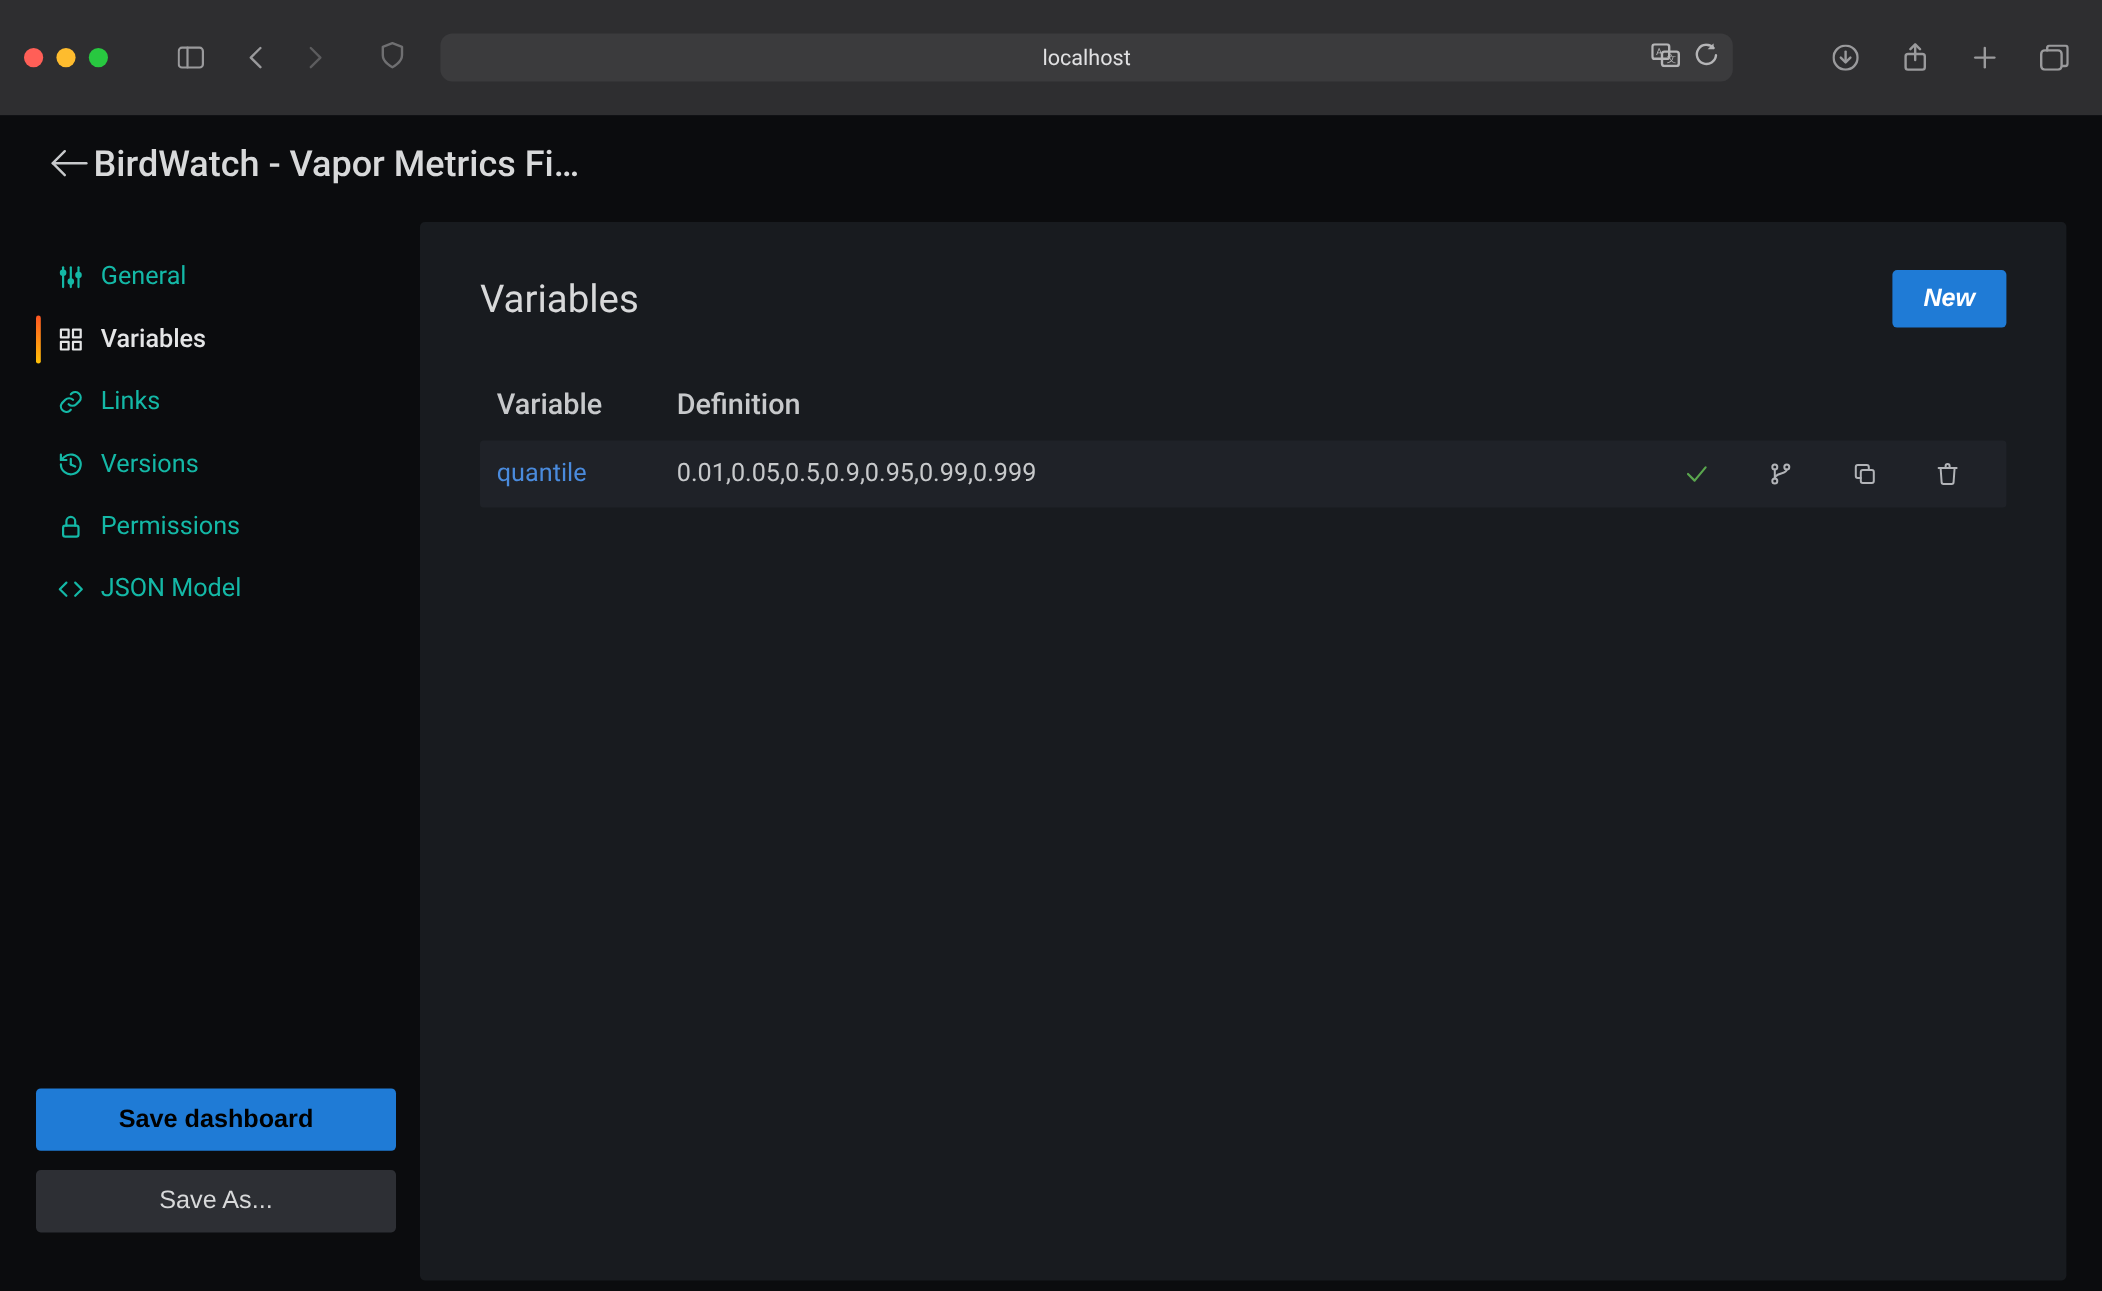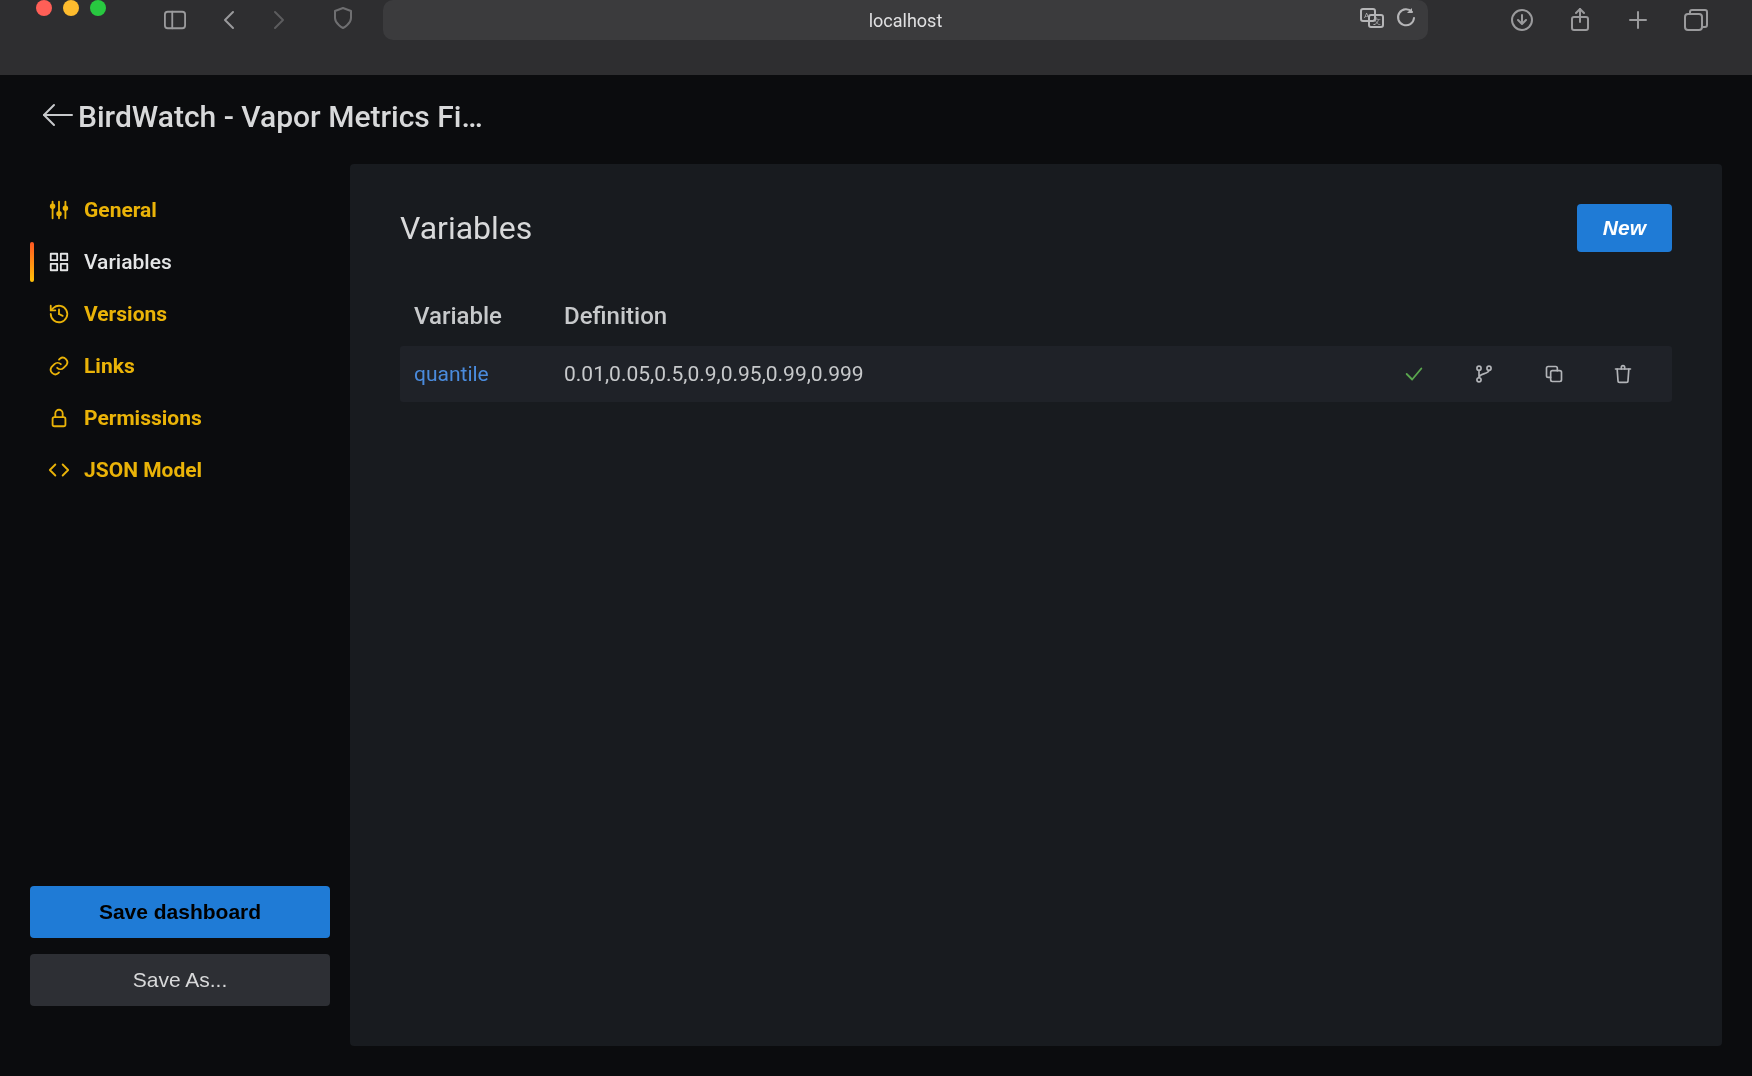--- a/index.html
+++ b/index.html
@@ -21,24 +21,24 @@
   html, body {
     margin: 0; padding: 0;
     width: 1752px; height: 1076px;
     font-family: -apple-system, BlinkMacSystemFont, "Segoe UI", Roboto, Helvetica, Arial, sans-serif;
     background: var(--bg-browser);
     color: var(--text-primary);
     overflow: hidden;
   }
   
   .browser-chrome {
-    height: 75px;
-    display: flex;
-    align-items: flex-start;
-    padding: 0 36px;
+    height: 96px;
+    display: flex;
+    align-items: center;
+    padding: 0 20px;
     gap: 14px;
     background: var(--bg-browser);
   }
   .traffic-lights { display: flex; gap: 11px; margin-right: 35px;}
   .tl { width: 16px; height: 16px; border-radius: 50%; }
   .tl.red { background: #ff5f57; }
   .tl.yellow { background: #febc2e; }
   .tl.green { background: #28c840; }
   .chrome-icon-btn {
     width: 40px; height: 40px;
@@ -114,24 +114,24 @@
     flex-direction: column;
     padding-top: 20px;
   }
   .sidebar-nav { flex: 1; }
   .nav-item {
     display: flex;
     align-items: center;
     gap: 14px;
     padding: 14px 10px 14px 18px;
     font-size: 21px;
-    color: #eab308;
+    color: #14b8a6;
     cursor: pointer;
     position: relative;
-    font-weight: 700;
+    font-weight: 400;
   }
   .nav-item.active {
     color: #e4e5e6;
     font-weight: 500;
   }
   .nav-item.active::before {
     content: "";
     position: absolute;
     left: 0; top: 6px; bottom: 6px;
     width: 4px;
@@ -323,33 +323,33 @@
           <svg viewBox="0 0 24 24">
               <rect x="3" y="3" width="7" height="7"></rect>
               <rect x="14" y="3" width="7" height="7"></rect>
               <rect x="3" y="14" width="7" height="7"></rect>
               <rect x="14" y="14" width="7" height="7"></rect>
             </svg>
           <span>Variables</span>
         </div>
         <div class="nav-item">
           <svg viewBox="0 0 24 24">
+              <path d="M10 14a5 5 0 0 0 7 0l3-3a5 5 0 0 0-7-7l-1 1"></path>
+              <path d="M14 10a5 5 0 0 0-7 0l-3 3a5 5 0 0 0 7 7l1-1"></path>
+            </svg>
+          <span>Links</span>
+        </div>
+        <div class="nav-item">
+          <svg viewBox="0 0 24 24">
               <path d="M3 12a9 9 0 1 0 3-6.7L3 8"></path>
               <polyline points="3 3 3 8 8 8"></polyline>
               <line x1="12" y1="7" x2="12" y2="12"></line>
               <line x1="12" y1="12" x2="16" y2="14"></line>
             </svg>
           <span>Versions</span>
-        </div>
-        <div class="nav-item">
-          <svg viewBox="0 0 24 24">
-              <path d="M10 14a5 5 0 0 0 7 0l3-3a5 5 0 0 0-7-7l-1 1"></path>
-              <path d="M14 10a5 5 0 0 0-7 0l-3 3a5 5 0 0 0 7 7l1-1"></path>
-            </svg>
-          <span>Links</span>
         </div>
         <div class="nav-item">
           <svg viewBox="0 0 24 24">
               <rect x="5" y="11" width="14" height="10" rx="2"></rect>
               <path d="M8 11V7a4 4 0 0 1 8 0v4"></path>
             </svg>
           <span>Permissions</span>
         </div>
         <div class="nav-item">
           <svg viewBox="0 0 24 24">

